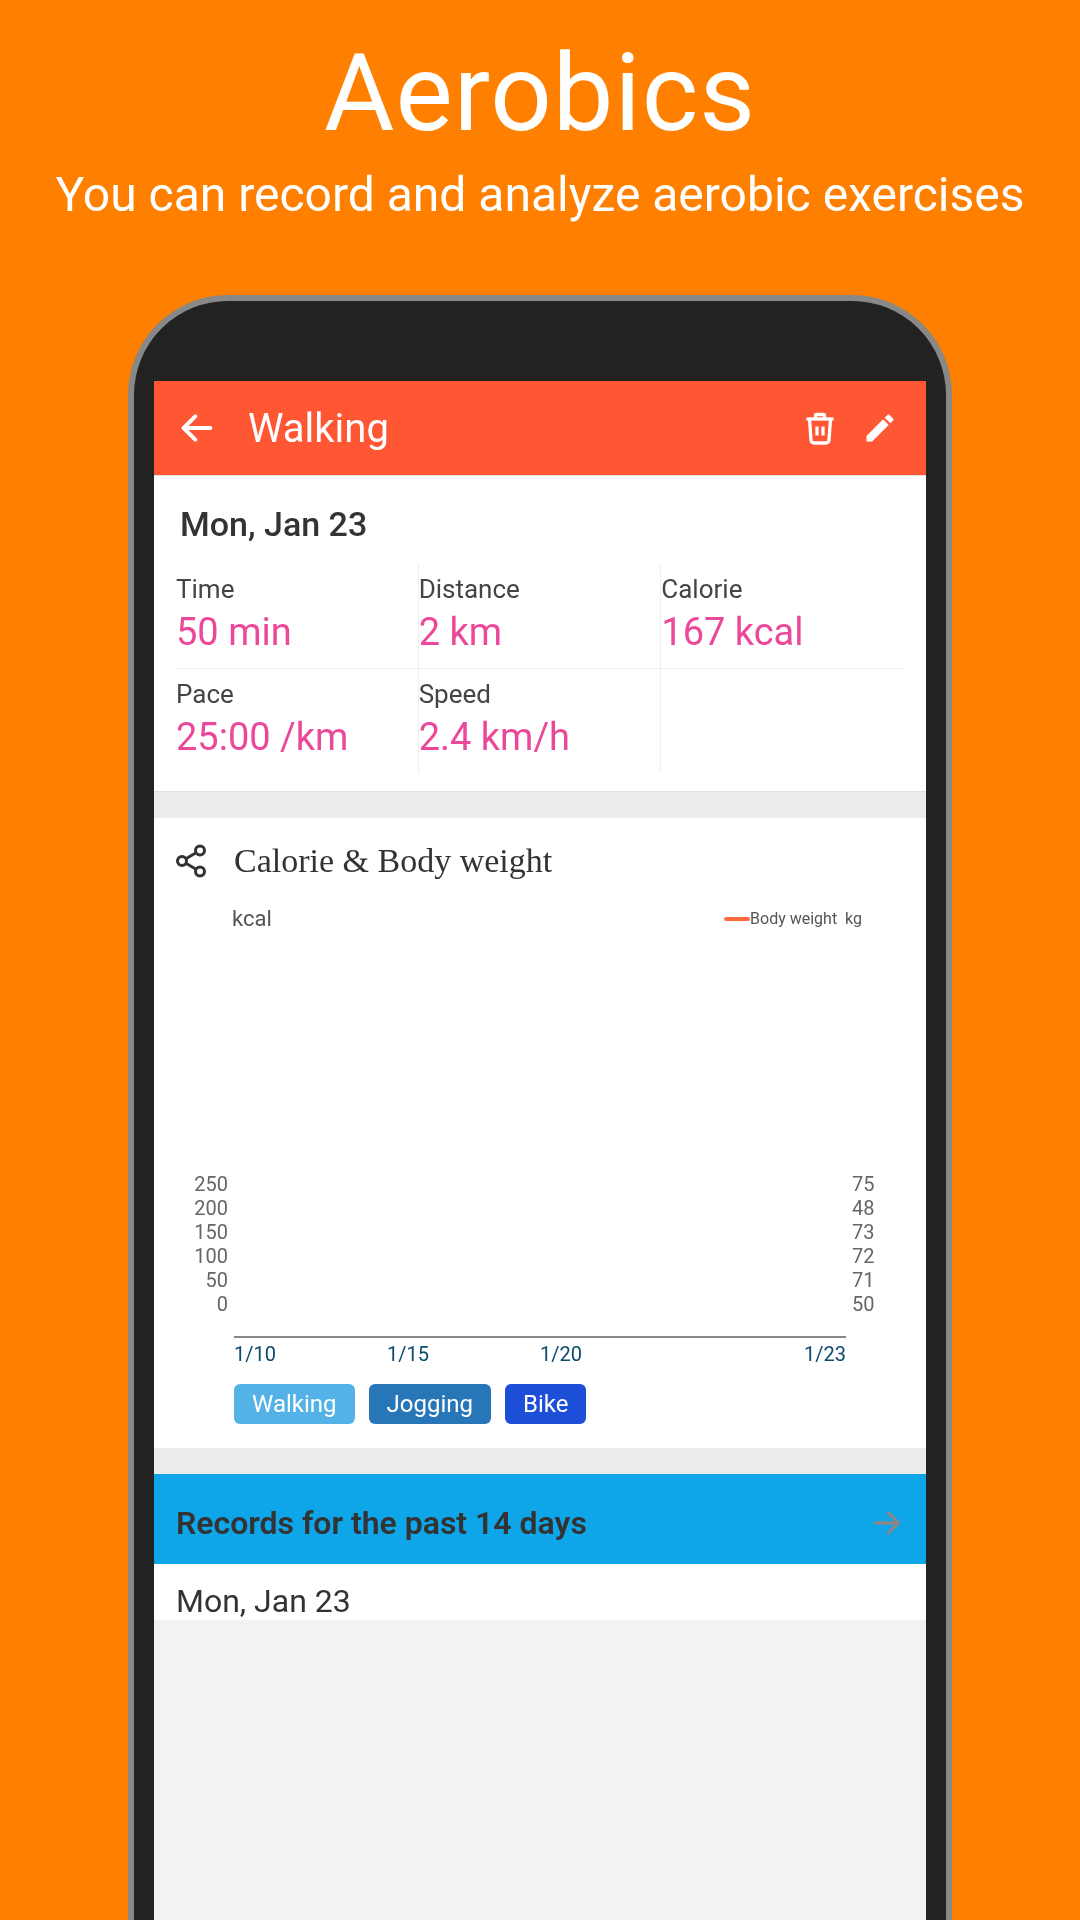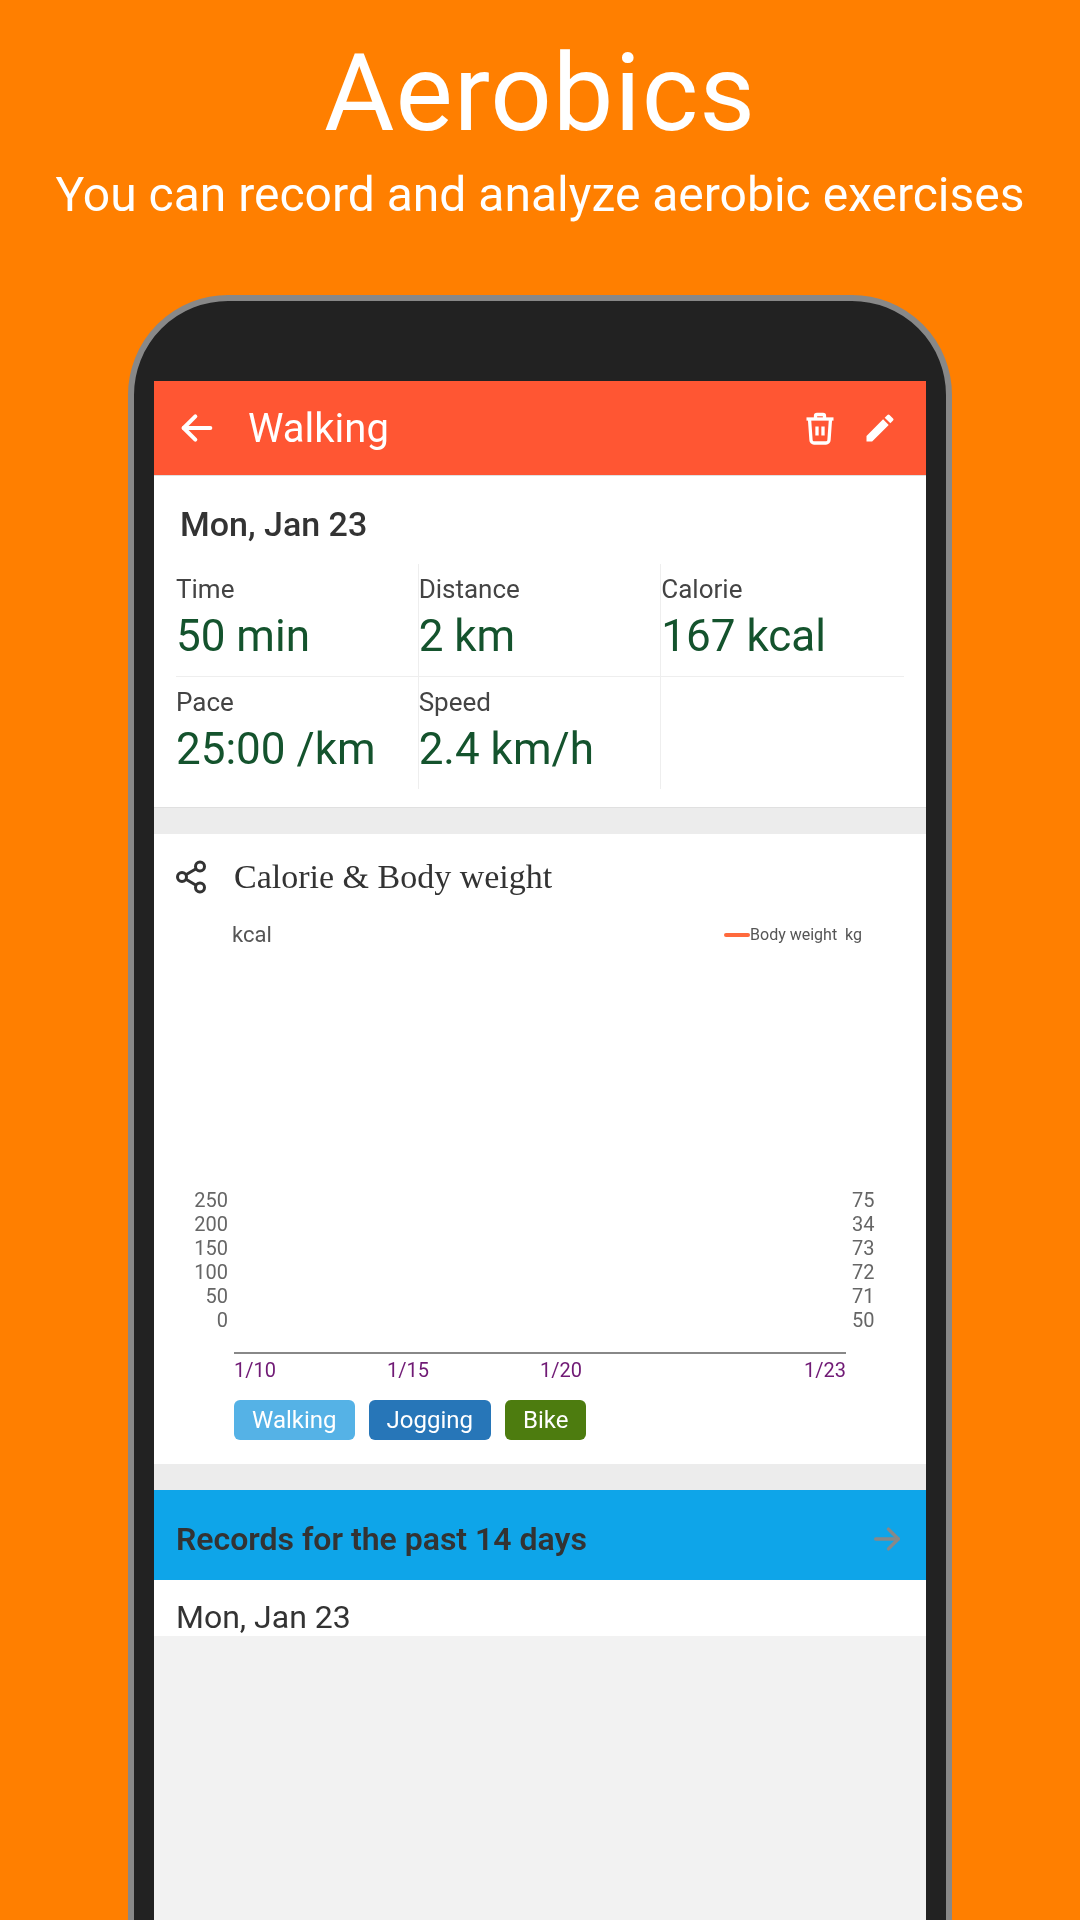--- a/index.html
+++ b/index.html
@@ -61,21 +61,21 @@
   .stats { display:flex; flex-wrap:wrap; }
   .stat {
     flex: 0 0 33.33%;
     text-align:left;
     padding: 10px 0 14px 0;
     border-right: 1px solid #eee;
   }
   .stat:nth-child(3), .stat:nth-child(6) { border-right: none; }
   .stats-row2 .stat { border-top: 1px solid #eee; }
   .stat-label { font-size: 26px; color:#444; }
-  .stat-value { font-size: 44px; color:#14532d; margin-top:6px; font-weight:400;}
+  .stat-value { font-size: 38px; color:#ec4899; margin-top:6px; font-weight:400;}
 
   .spacer { height: 26px; background:#ececec; }
 
   .section {
     background:#fff;
     padding: 22px 16px 16px 16px;
   }
   .section-title-row { display:flex; align-items:center; gap:22px; }
   .share-icon { width:42px; height:42px; display:flex; align-items:center; justify-content:center;}
   .section-title { font-size: 34px; color:#333; font-weight:500;font-family:Liberation Serif, serif;}
@@ -121,29 +121,29 @@
     align-items:flex-end;
     justify-content:center;
     gap:2px;
     height:100%;
   }
   .bar { width:16px; }
   .bar.walking { background:#55b2e6; }
   .bar.jogging { background:#2776b8; }
   .bar.bike    { background:#2aa98f; }
   .line-svg { position:absolute; left:0; top:0; width:100%; height:100%; pointer-events:none;}
-  .x-labels { display:flex; margin:4px 56px 0 56px; font-size:20px; color:#701a75;}
+  .x-labels { display:flex; margin:4px 56px 0 56px; font-size:20px; color:#0c4a6e;}
   .x-labels span { flex:1; text-align:left;}
   .x-labels span:last-child { text-align:right;}
 
   .legend-chips { display:flex; gap:14px; margin:18px 0 8px 56px;}
   .chip { color:#fff; font-size:24px; padding:6px 18px; border-radius:6px;}
   .chip.walking { background:#55b2e6;}
   .chip.jogging { background:#2776b8;}
-  .chip.bike { background:#4d7c0f;}
+  .chip.bike { background:#1d4ed8;}
 
   .records {
     background:#0ea5e9;
     padding: 30px 22px 22px 22px;
     display:flex;
     align-items:center;
     justify-content:space-between;
   }
   .records-title { font-size:32px; font-weight:600; color:#333;}
   .records-sub { font-size:32px; color:#333; padding: 18px 22px 0 22px; background:#fff;}
@@ -296,21 +296,21 @@
                 <circle cx="60.71428571428571" cy="48.00000000000011" r="1.3" fill="#ff6a3d" stroke="#fff" stroke-width="0.6"></circle>
                 <circle cx="67.85714285714286" cy="50" r="1.3" fill="#ff6a3d" stroke="#fff" stroke-width="0.6"></circle>
                 <circle cx="75" cy="54.00000000000006" r="1.3" fill="#ff6a3d" stroke="#fff" stroke-width="0.6"></circle>
                 <circle cx="82.14285714285714" cy="55.99999999999994" r="1.3" fill="#ff6a3d" stroke="#fff" stroke-width="0.6"></circle>
                 <circle cx="89.28571428571429" cy="54.00000000000006" r="1.3" fill="#ff6a3d" stroke="#fff" stroke-width="0.6"></circle>
                 <circle cx="96.42857142857143" cy="41.99999999999988" r="1.3" fill="#ff6a3d" stroke="#fff" stroke-width="0.6"></circle>
               </svg>
           </div>
           <div class="y-right" id="y-right">
               <span>75</span>
-              <span>34</span>
+              <span>48</span>
               <span>73</span>
               <span>72</span>
               <span>71</span>
               <span>50</span>
             </div>
         </div>
         <div class="x-labels" id="x-labels">
             <span>1/10</span>
             <span>1/15</span>
             <span>1/20</span>

